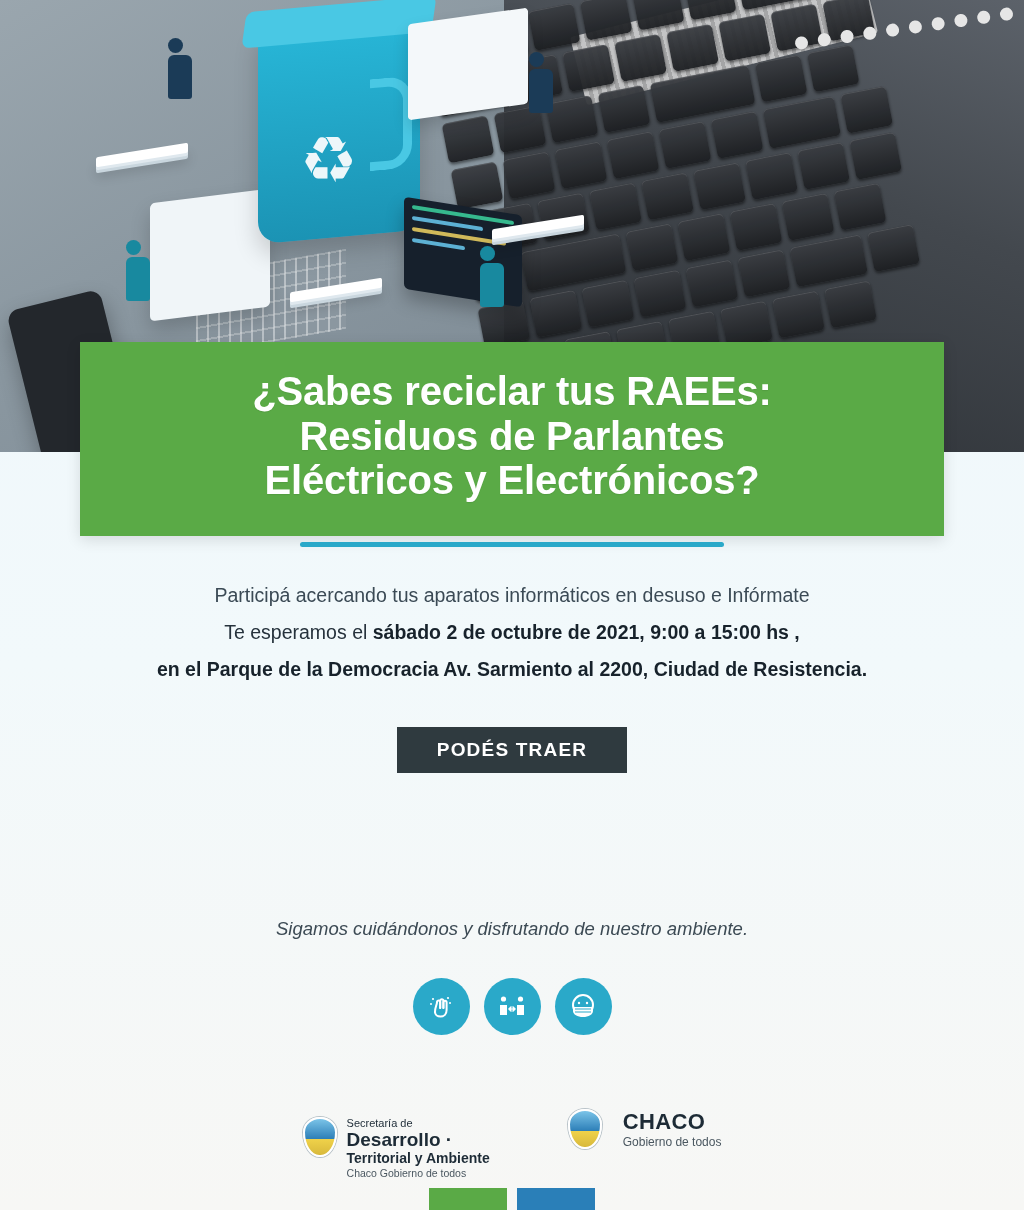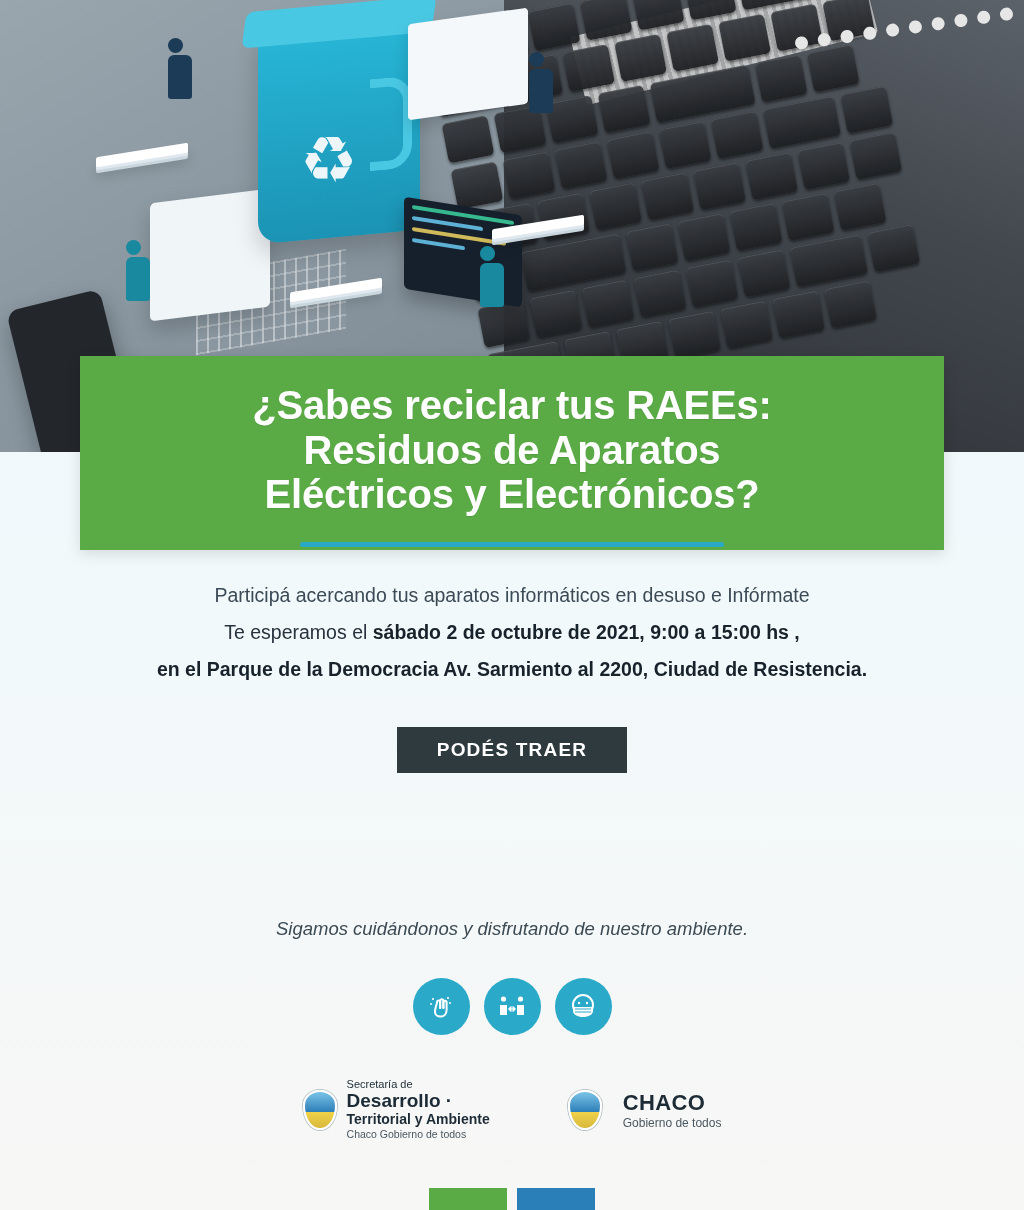--- a/index.html
+++ b/index.html
@@ -177,21 +177,21 @@
       repeating-linear-gradient(90deg, rgba(255,255,255,.55) 0 2px, transparent 2px 11px),
       repeating-linear-gradient(0deg, rgba(255,255,255,.35) 0 2px, transparent 2px 13px),
       #8d99a2;
     transform: skewY(-10deg);
     opacity: .75;
   }
 
   
   .title-band {
     position: absolute;
-    left: 80px; top: 356px;
+    left: 80px; top: 342px;
     width: 864px; height: 194px;
     background: #5aaa46;
     display: flex;
     flex-direction: column;
     align-items: center;
     justify-content: center;
     padding: 6px 20px 12px;
     box-shadow: 0 4px 14px rgba(0,0,0,.12);
   }
   .title-band h1 {
@@ -316,21 +316,21 @@
     letter-spacing: -1px;
     line-height: 1;
   }
   .ecom-sub {
     font-size: 8.5px;
     color: #6b6b6b;
     letter-spacing: .2px;
     margin-top: 5px;
     margin-left: 4px;
   }
-  .logo-gov { display: flex; align-items: center; gap: 10px; }
+  .logo-gov { display: flex; gap: 10px; margin-top: 39px; }
   .shield {
     width: 34px; height: 40px;
     border-radius: 50% 50% 48% 48% / 38% 38% 62% 62%;
     background: linear-gradient(180deg,#7bc4e8 0%,#2d7fb8 55%,#f0d24a 55%,#d8b93c 100%);
     border: 2px solid #ffffff;
     box-shadow: 0 0 0 1px #b9c3c9;
   }
   .gov-text { line-height: 1.12; color: #1d2b36; }
   .gov-text .l1 { font-size: 11px; }
   .gov-text .l2 { font-size: 19px; font-weight: bold; }
@@ -492,21 +492,21 @@
     </div>
     <div class="figure" style="left:480px; top:246px;">
       <div class="fig-head teal"></div>
       <div class="fig-body teal"></div>
     </div>
   </div>
 
   <div class="title-band">
     <h1>
       <span class="title-line">¿Sabes reciclar tus RAEEs:</span>
-      <span class="title-line">Residuos de Aparatos</span>
+      <span class="title-line">Residuos de Parlantes</span>
       <span class="title-line">Eléctricos y Electrónicos?</span>
     </h1>
   </div>
   <div class="accent-rule"></div>
 
   <div class="body-text">
     <p class="lead">Participá acercando tus aparatos informáticos en desuso e Infórmate</p>
     <p class="when">
       <span>Te esperamos el </span><b>sábado 2 de octubre de 2021, 9:00 a 15:00 hs ,</b>
     </p>

